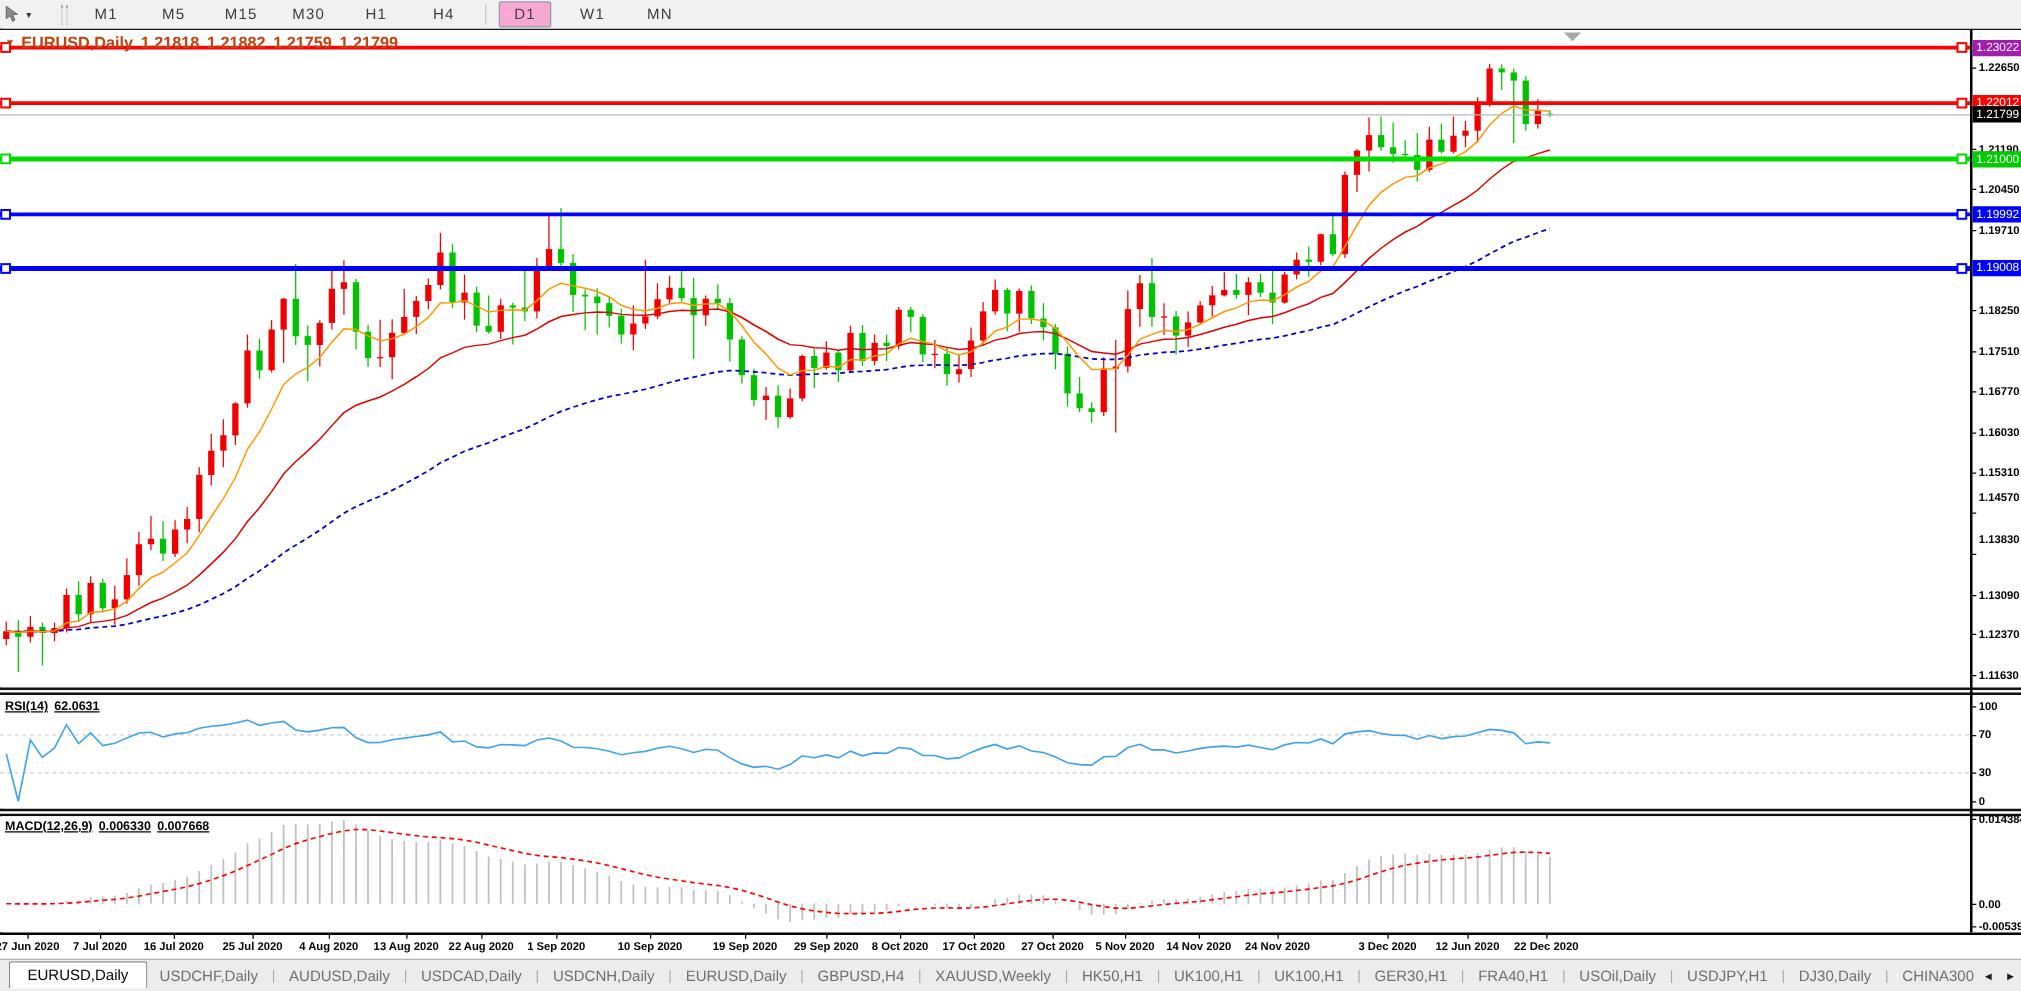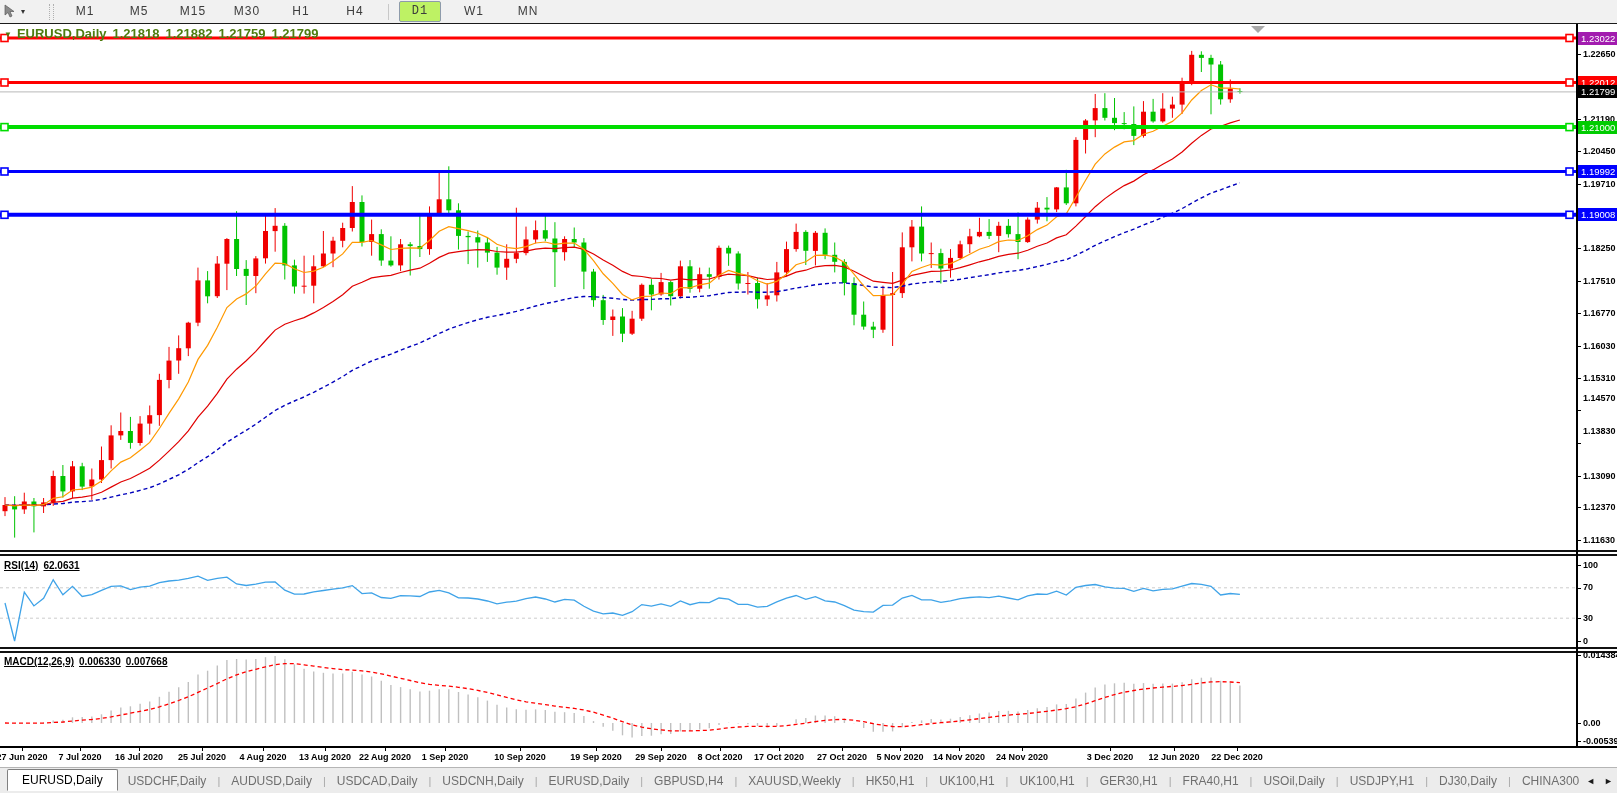--- a/index.html
+++ b/index.html
@@ -7,33 +7,33 @@
        font-family:"Liberation Sans",sans-serif;-webkit-font-smoothing:antialiased;}
   
   .toolbar{position:absolute;left:0;top:0;width:1617px;height:23px;background:#f1f1f1;
            display:flex;align-items:center;}
   .tool-cursor{display:flex;align-items:center;margin-left:3px;width:38px;height:20px;cursor:pointer;}
   .tool-cursor .caret{font-size:8px;color:#333;margin-left:3px;}
   .grip{width:3px;height:16px;margin:0 10px 0 8px;border-left:1px dotted #b0b0b0;border-right:1px dotted #b0b0b0;}
   .tf-wrap{display:flex;align-items:center;}
   .tf-btn{width:40px;height:19px;line-height:19px;text-align:center;font-size:12px;color:#3c3c3c;
           letter-spacing:1px;margin-right:12px;border:1px solid transparent;border-radius:2px;cursor:pointer;}
-  .tf-btn.active{border:1px solid #8e9bab;background:#bef264;font-family:Liberation Mono, monospace;}
+  .tf-btn.active{border:1px solid #8e9bab;background:#f9a8d4;}
   .tf-sep{width:1px;height:16px;background:#c8c8c8;margin:0 10px 0 0;}
   
   .frame-top{position:absolute;left:0;top:23px;width:1617px;height:1px;background:#1a1a1a;}
   .frame-left{position:absolute;left:0;top:23px;width:2px;height:725px;background:#1a1a1a;}
   .frame-bottom{position:absolute;left:0;top:746px;width:1617px;height:2px;background:#000;}
   .axis-border{position:absolute;left:1576px;top:24px;width:2px;height:722px;background:#000;}
   .splitter{position:absolute;left:0;width:1617px;height:6px;box-sizing:border-box;
             border-top:2px solid #111;border-bottom:2px solid #111;background:#fff;}
   .pane{position:absolute;left:0;background:#fff;}
   .pane svg{position:absolute;left:0;top:0;}
   
-  .chart-title{position:absolute;left:4px;top:26px;font-size:13px;font-weight:700;color:#4d7c0f;
+  .chart-title{position:absolute;left:4px;top:26px;font-size:13px;font-weight:700;color:#c2410c;
                white-space:nowrap;z-index:5;}
   .chart-title .tri{font-size:8px;margin-right:5px;position:relative;top:-1px;}
   .chart-title span{margin-right:6px;}
   .pane-label{position:absolute;left:4px;font-size:10px;font-weight:700;color:#000;white-space:nowrap;z-index:5;text-decoration:underline;}
   .pane-label span{margin-right:5px;}
   .axis-label{position:absolute;left:1583px;font-size:9px;font-weight:700;color:#000;white-space:nowrap;}
   .axis-tick{position:absolute;left:1576px;width:5px;height:1px;background:#000;}
   .axis-tag{position:absolute;left:1578px;width:39px;height:13px;color:#fff;font-size:9.5px;
             line-height:13px;padding-left:3px;box-sizing:border-box;white-space:nowrap;}
   .time-strip{position:absolute;left:0;top:748px;width:1617px;height:19px;background:#fff;}

